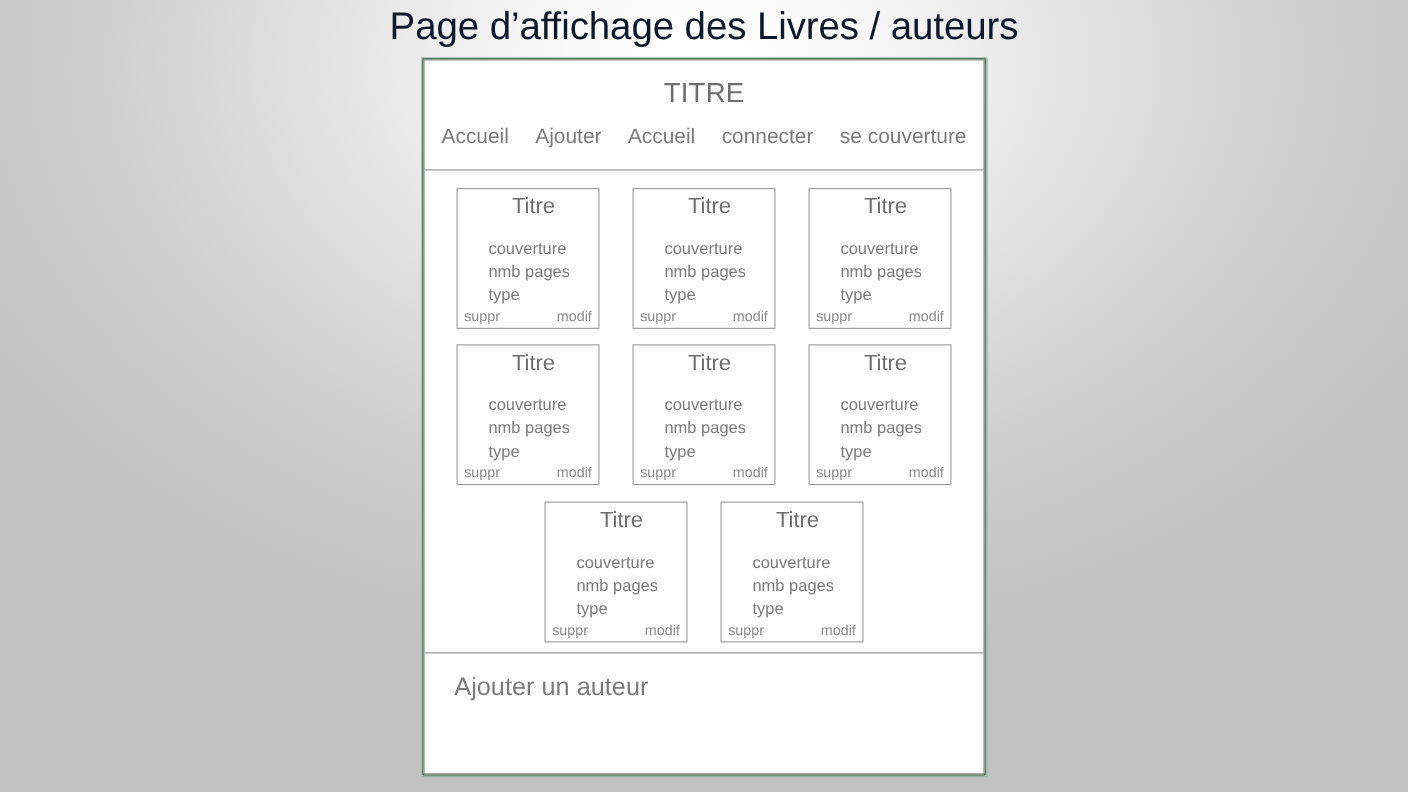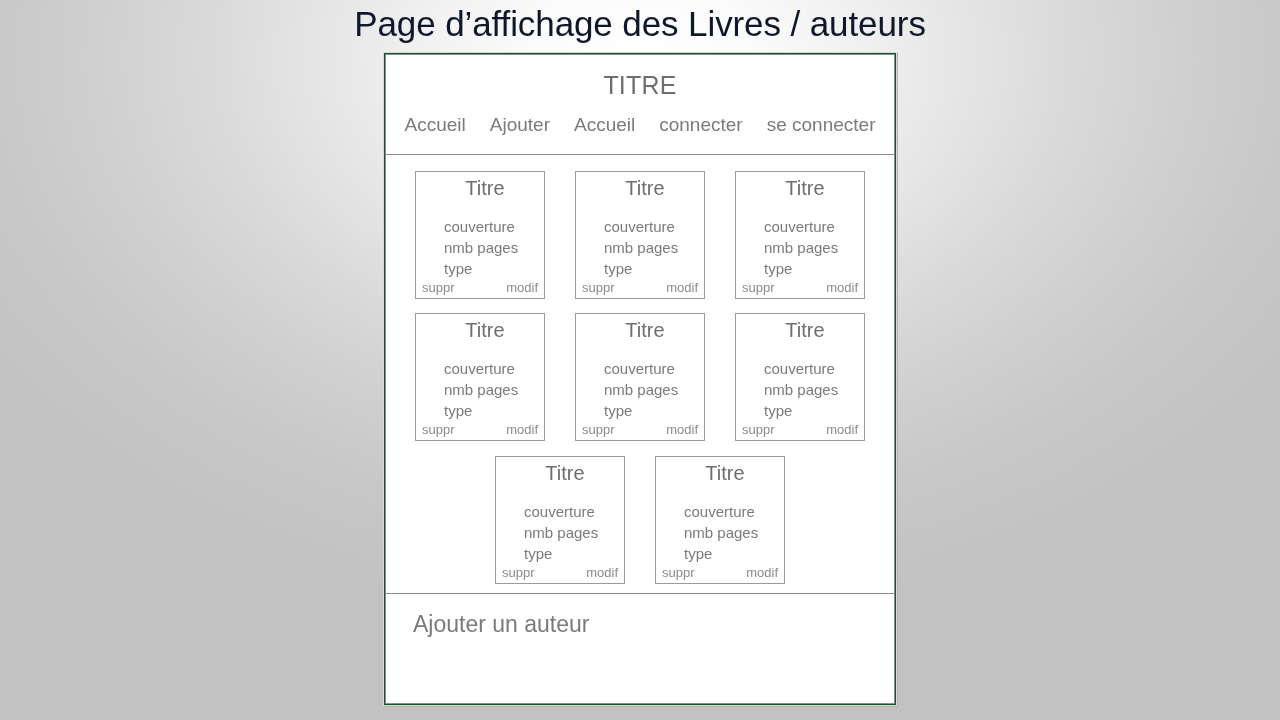--- a/index.html
+++ b/index.html
@@ -214,21 +214,21 @@
 <div id="mockup-frame">
   <div id="mockup-inner">
 
     <div id="site-header">
       <div id="site-title">TITRE</div>
       <nav id="main-nav">
         <span class="nav-item">Accueil</span>
         <span class="nav-item">Ajouter</span>
         <span class="nav-item">Accueil</span>
         <span class="nav-item">connecter</span>
-        <span class="nav-item">se connecter</span>
+        <span class="nav-item">se couverture</span>
       </nav>
     </div>
 
     <div id="card-area">
 
       <div class="card-row row-1">
         <div class="book-card">
           <div class="card-title">Titre</div>
           <div class="card-fields">
             <div class="card-field">couverture</div>

